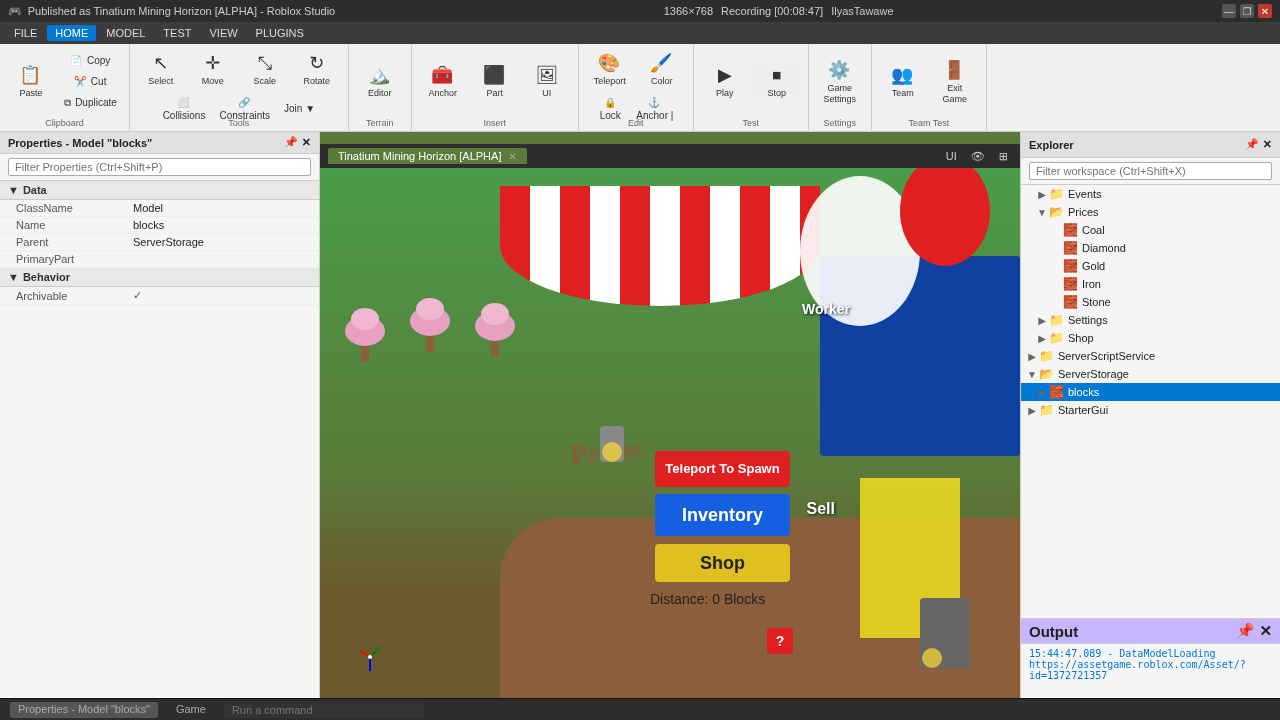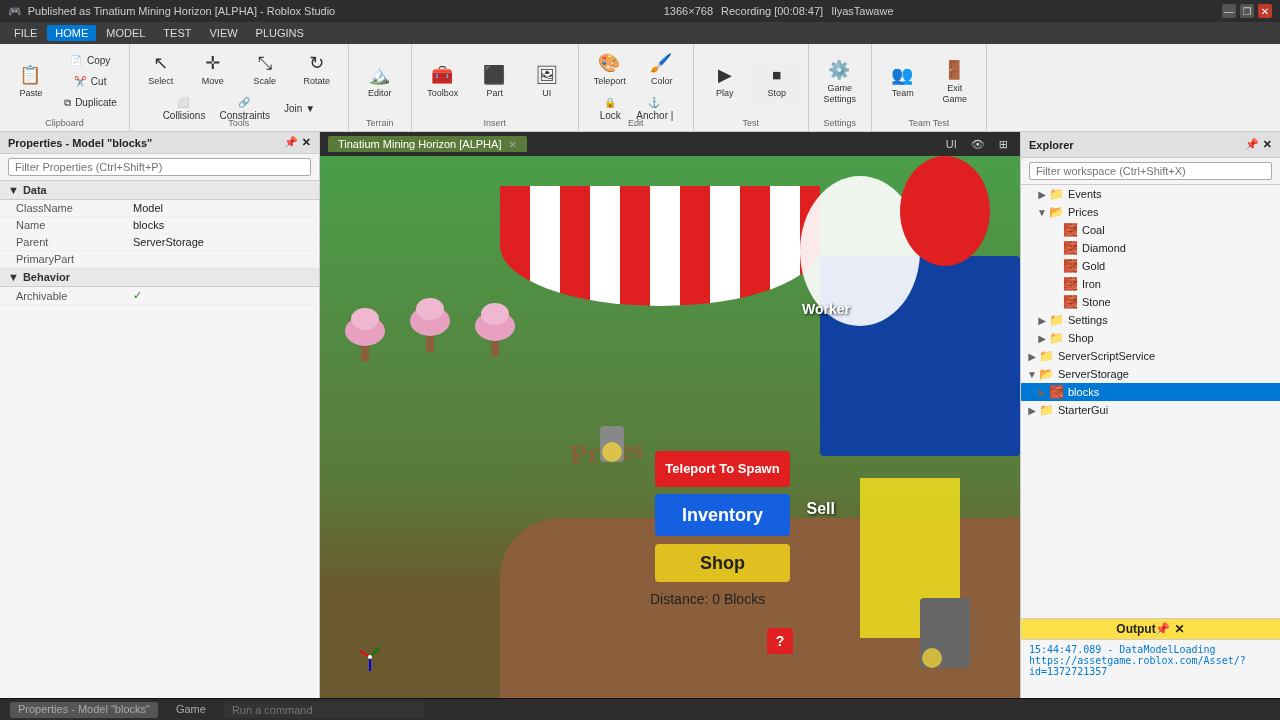--- a/index.html
+++ b/index.html
@@ -85,21 +85,21 @@
       font-size: 11px; border-bottom: 1px solid #eee; gap: 17px;
     }
     .props-row .prop-name { width: 100px; color: #555; flex-shrink: 0; }
     .props-row .prop-value { color: #222; }
 
     
     #viewport {
       flex: 1; background: #5a7a3a; position: relative; overflow: hidden;
     }
     #viewport-tab {
-      position: absolute; top: 0; left: 0; right: 0; height: 24px;
+      position: absolute; top: 12px; left: 0; right: 0; height: 24px;
       background: #2d2d2d; display: flex; align-items: center; padding: 0 8px; gap: 8px;
       z-index: 10;
     }
     .vp-tab {
       padding: 2px 10px; font-size: 11px; color: #ccc; cursor: pointer;
       border-radius: 2px 2px 0 0; background: #444;
     }
     .vp-tab.active { background: #5a7a3a; color: #fff; }
     .vp-tab-close { font-size: 10px; color: #aaa; cursor: pointer; margin-left: 4px; }
     #vp-controls {
@@ -227,22 +227,22 @@
     .model-icon::before { content: '🧱'; }
     .exp-label { font-size: 11px; }
     .indent-1 { padding-left: 14px; }
     .indent-2 { padding-left: 28px; }
 
     
     #output-panel {
       height: 80px; background: #f5f5f5; border-top: 1px solid #ccc;
     }
     #output-header {
-      background: #fde047; padding: 3px 8px; font-size: 12px; font-weight: bold;
-      border-bottom: 1px solid #ccc; display: flex; align-items: center; justify-content: center;
+      background: #c4b5fd; padding: 3px 8px; font-size: 15px; font-weight: bold;
+      border-bottom: 1px solid #ccc; display: flex; align-items: center; justify-content: space-between;
     }
     #output-content { padding: 4px 8px; font-size: 10px; color: #333; font-family: monospace; }
 
     
     #bottom-bar {
       height: 22px; background: #2d2d2d; display: flex; align-items: center;
       justify-content: space-between; padding: 0 10px; font-size: 11px; color: #aaa;
       border-top: 1px solid #111;
     }
     #bottom-bar-left { display: flex; gap: 10px; }
@@ -381,21 +381,21 @@
         <span class="tb-btn-label">Editor</span>
       </div>
     </div>
     <span class="toolbar-group-label">Terrain</span>
   </div>
 
   <div class="toolbar-group" style="padding-bottom:16px;">
     <div class="toolbar-row">
       <div class="tb-btn large">
         <span class="icon">🧰</span>
-        <span class="tb-btn-label">Toolbox</span>
+        <span class="tb-btn-label">Anchor</span>
       </div>
       <div class="tb-btn large">
         <span class="icon">⬛</span>
         <span class="tb-btn-label">Part</span>
       </div>
       <div class="tb-btn large">
         <span class="icon">🖼</span>
         <span class="tb-btn-label">UI</span>
       </div>
     </div>

